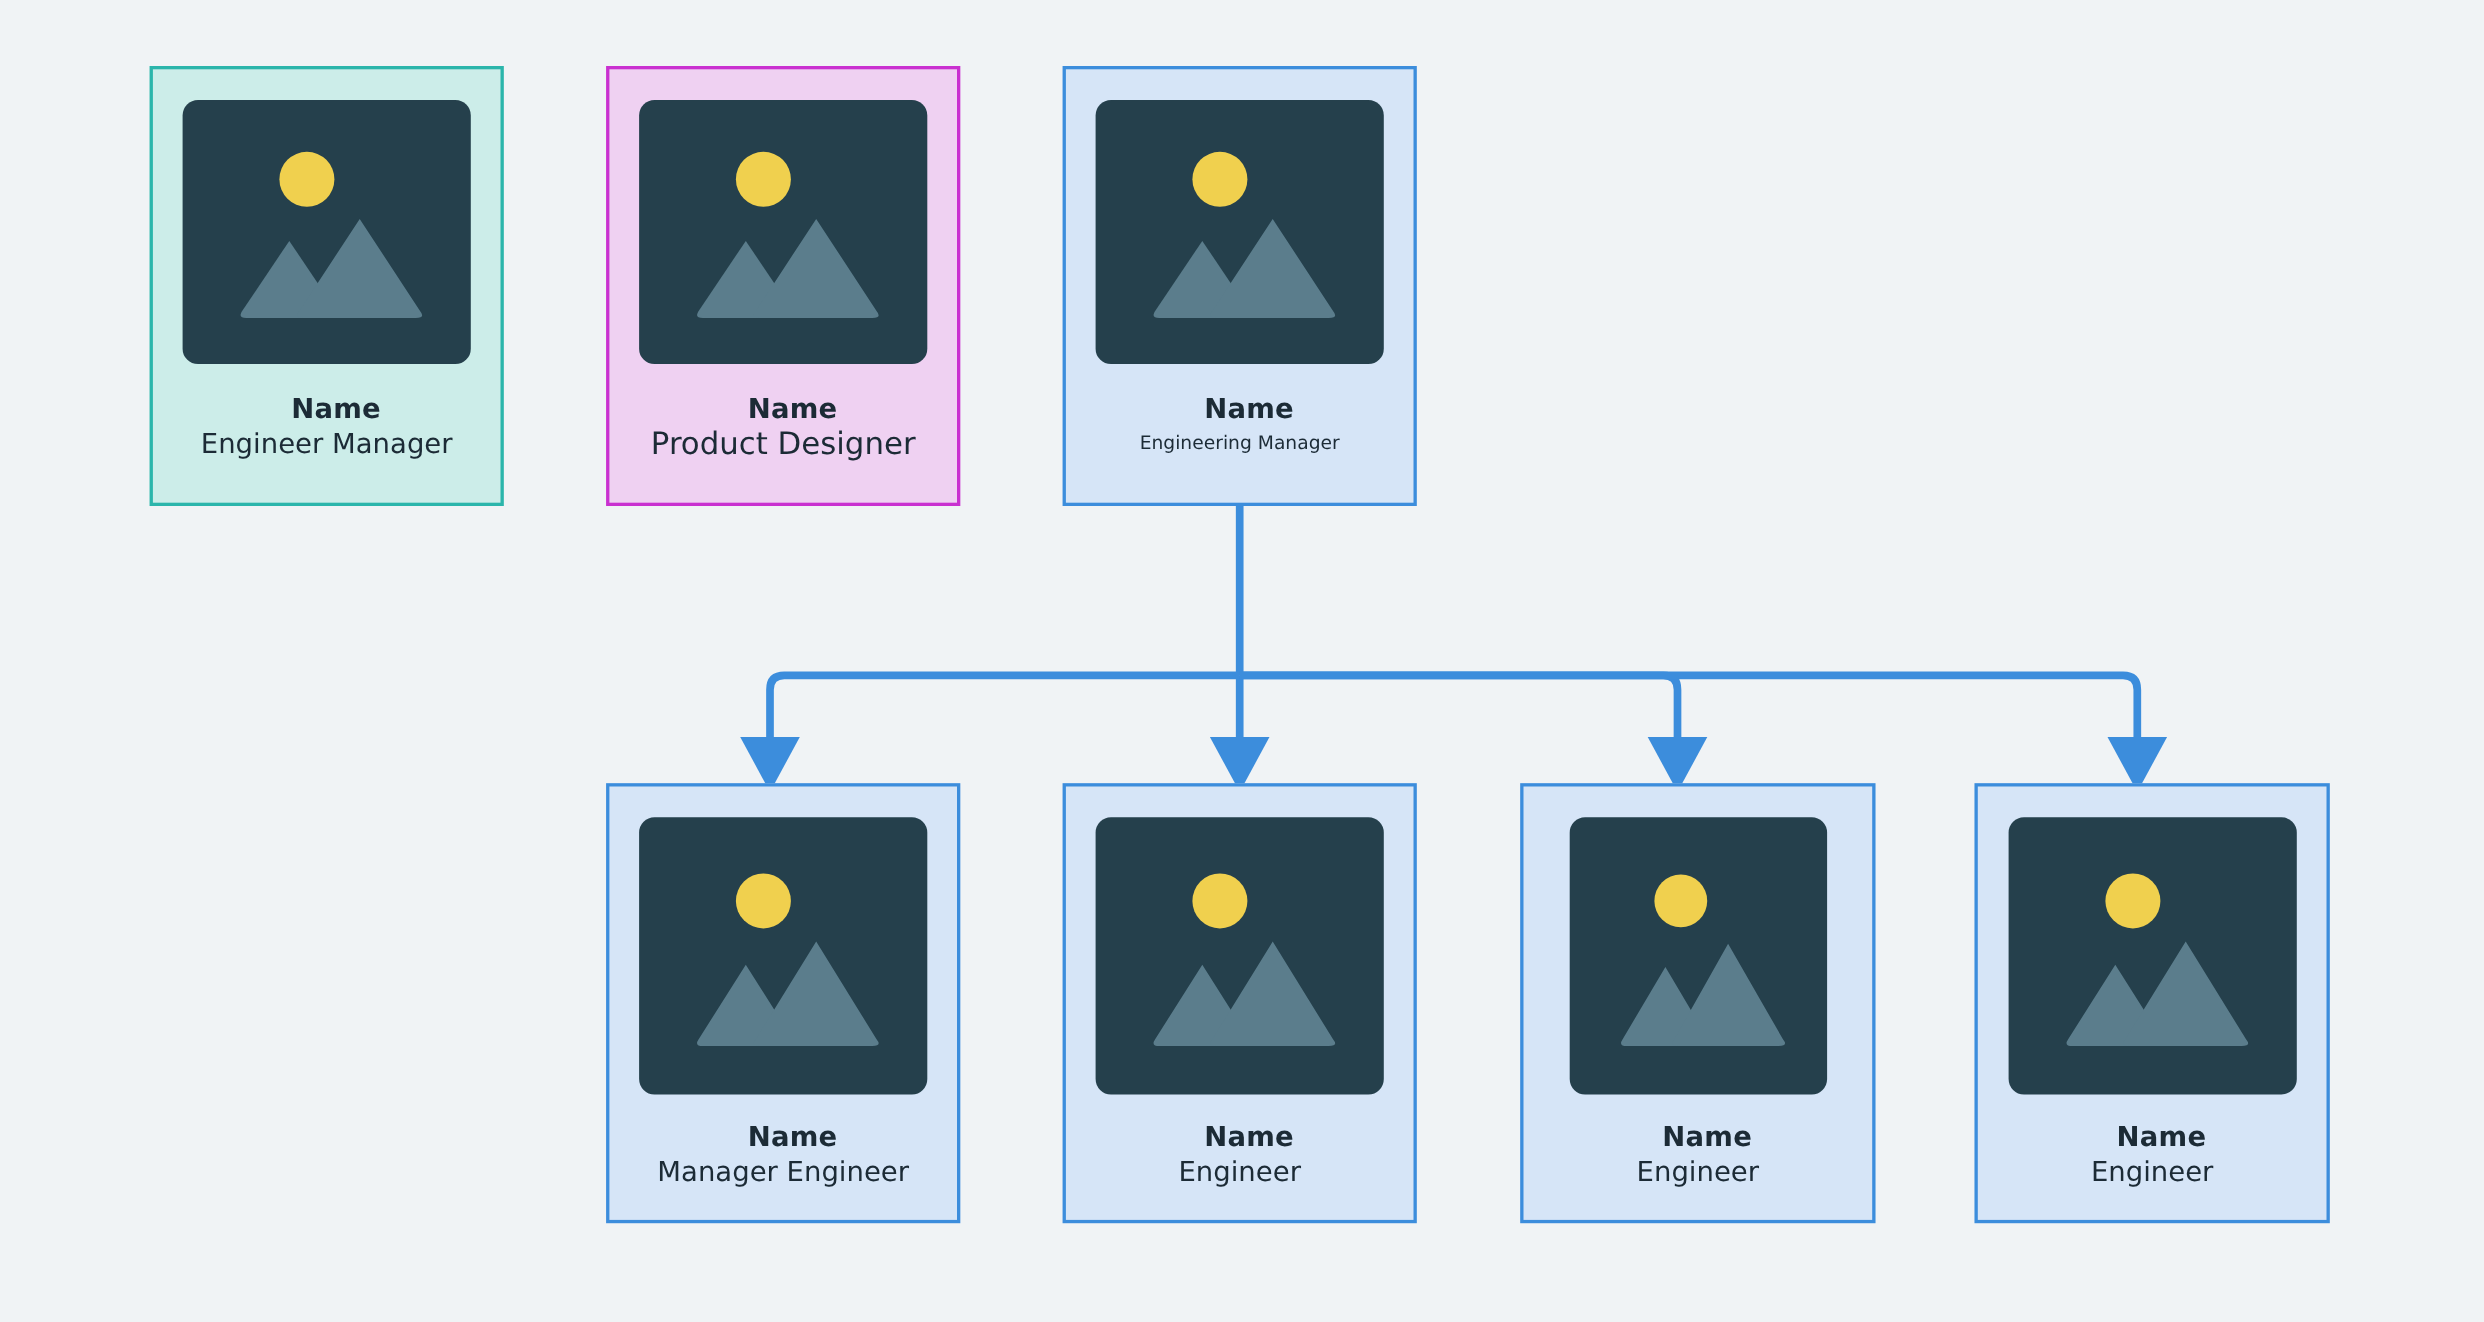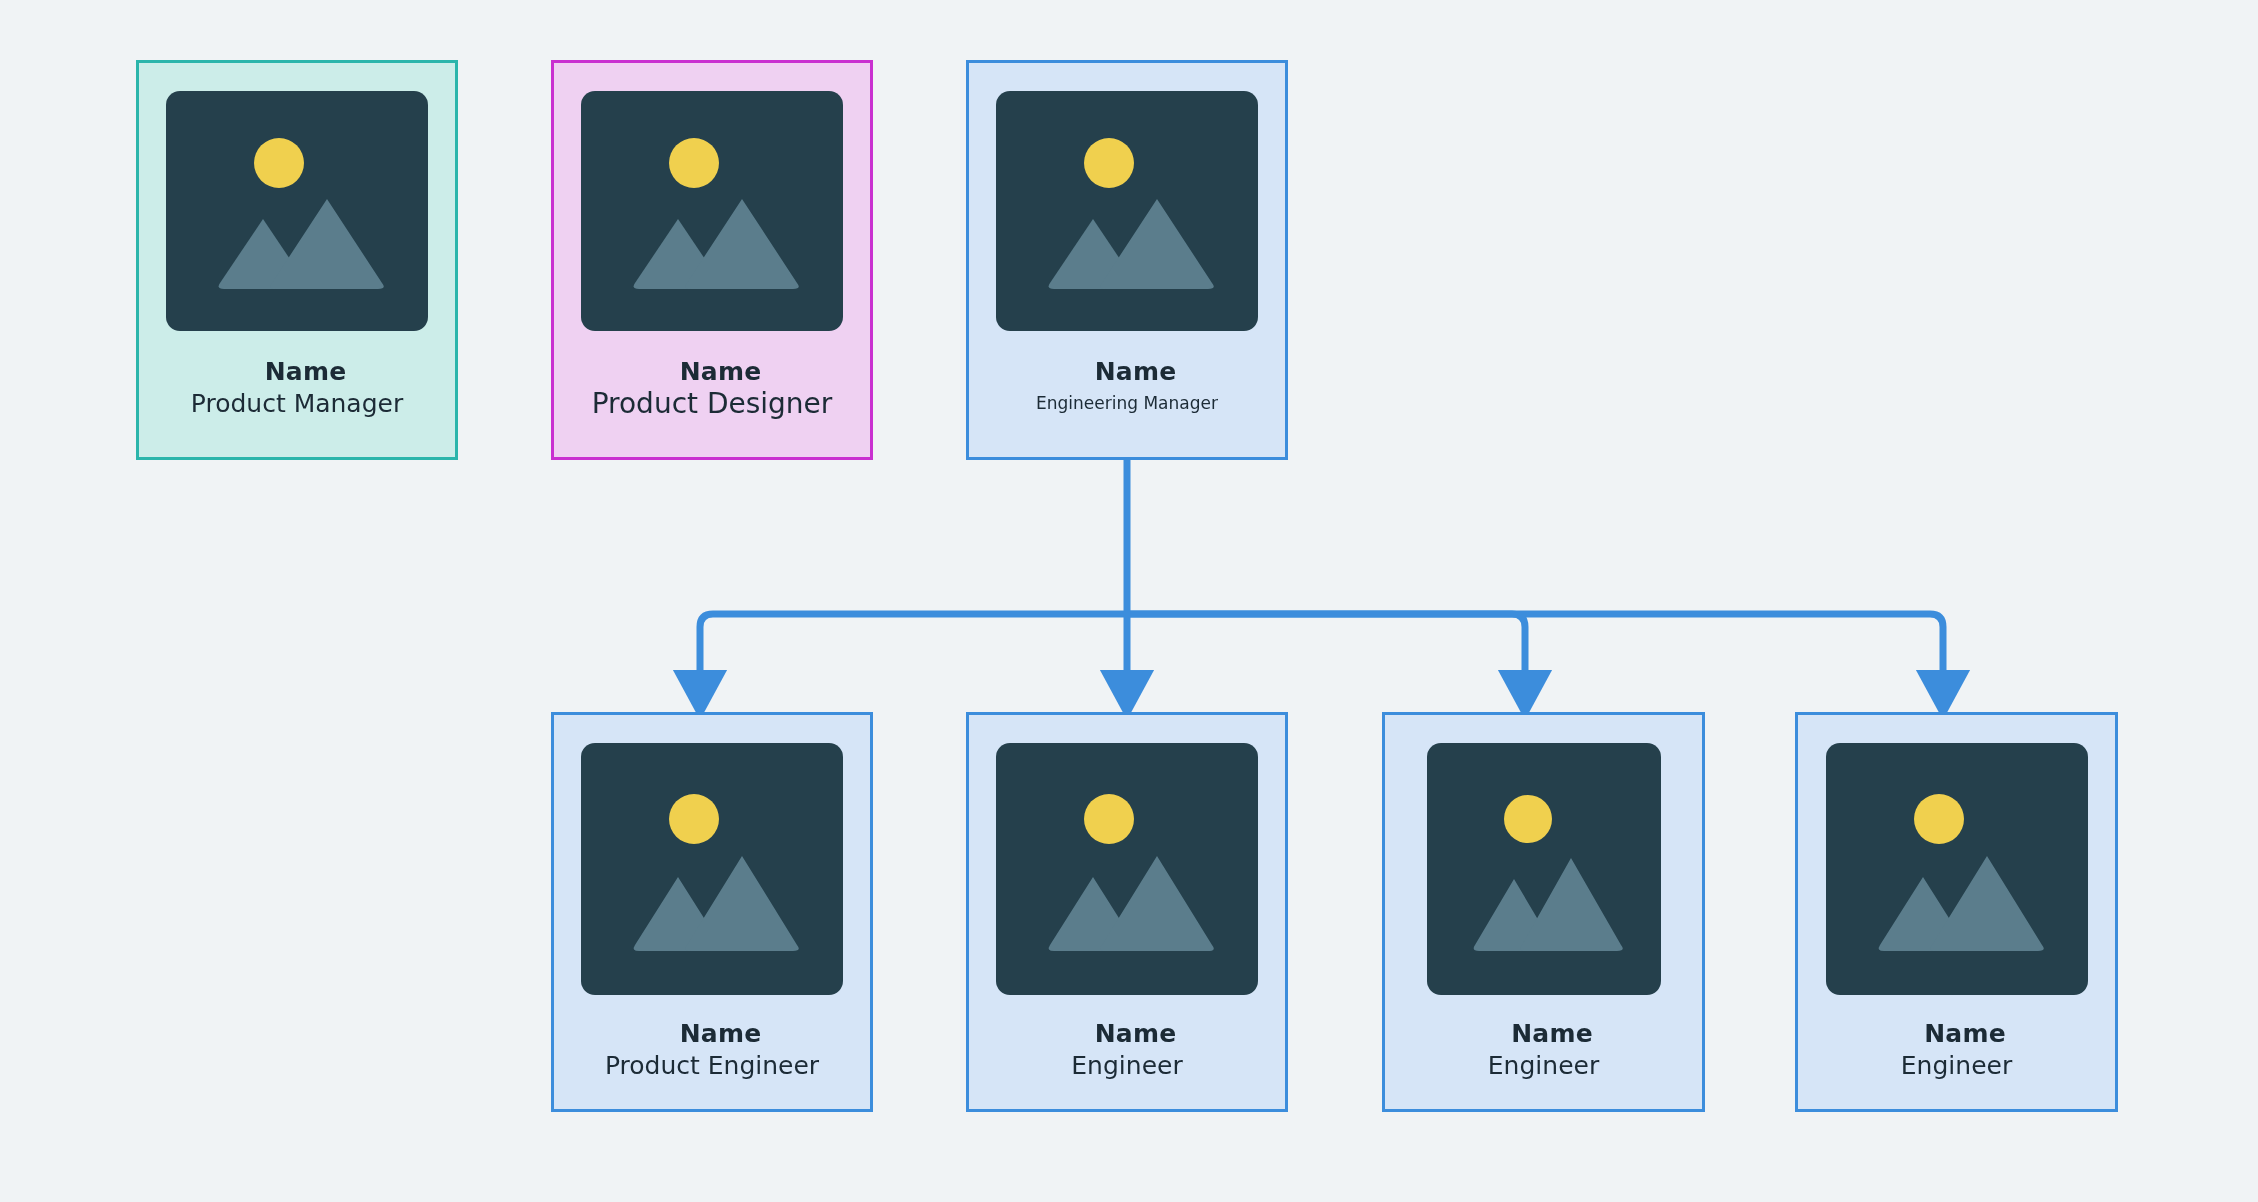--- a/index.html
+++ b/index.html
@@ -105,21 +105,21 @@
               padding-top:28px;">
     <div class="card-photo" style="width:262px; height:240px;">
       <svg class="photo-svg" viewBox="0 0 262 240">
         <circle cx="113" cy="72" r="25" fill="#F0D04E"></circle>
         <path d="M97,128 L140,192 Q144,198 136,198 L58,198 Q50,198 54,192 Z" fill="#5B7D8C"></path>
         <path d="M161,108 L216,192 Q221,198 212,198 L110,198 Q101,198 106,192 Z" fill="#5B7D8C"></path>
       </svg>
     </div>
     <div class="card-text" style="margin-top:26px;">
       <div class="card-name" style="font-size:25px; line-height:30px;">Name</div>
-      <div class="card-role" style="font-size:25px; line-height:33px;">Product Manager</div>
+      <div class="card-role" style="font-size:25px; line-height:33px;">Engineer Manager</div>
     </div>
   </div>
 
   <div class="card" style="left:551px; top:60px; width:322px; height:400px;
               border-color:#C930D0; background:#EFD1F2;
               padding-top:28px;">
     <div class="card-photo" style="width:262px; height:240px;">
       <svg class="photo-svg" viewBox="0 0 262 240">
         <circle cx="113" cy="72" r="25" fill="#F0D04E"></circle>
         <path d="M97,128 L140,192 Q144,198 136,198 L58,198 Q50,198 54,192 Z" fill="#5B7D8C"></path>
@@ -153,21 +153,21 @@
               padding-top:28px;">
     <div class="card-photo" style="width:262px; height:252px;">
       <svg class="photo-svg" viewBox="0 0 262 252">
         <circle cx="113" cy="76" r="25" fill="#F0D04E"></circle>
         <path d="M97,134 L140,202 Q144,208 136,208 L58,208 Q50,208 54,202 Z" fill="#5B7D8C"></path>
         <path d="M161,113 L216,202 Q221,208 212,208 L110,208 Q101,208 106,202 Z" fill="#5B7D8C"></path>
       </svg>
     </div>
     <div class="card-text" style="margin-top:24px;">
       <div class="card-name" style="font-size:25px; line-height:30px;">Name</div>
-      <div class="card-role" style="font-size:25px; line-height:33px;">Product Engineer</div>
+      <div class="card-role" style="font-size:25px; line-height:33px;">Manager Engineer</div>
     </div>
   </div>
 
   <div class="card" style="left:966px; top:712px; width:322px; height:400px;
               border-color:#3C8DDC; background:#D6E5F7;
               padding-top:28px;">
     <div class="card-photo" style="width:262px; height:252px;">
       <svg class="photo-svg" viewBox="0 0 262 252">
         <circle cx="113" cy="76" r="25" fill="#F0D04E"></circle>
         <path d="M97,134 L140,202 Q144,208 136,208 L58,208 Q50,208 54,202 Z" fill="#5B7D8C"></path>

